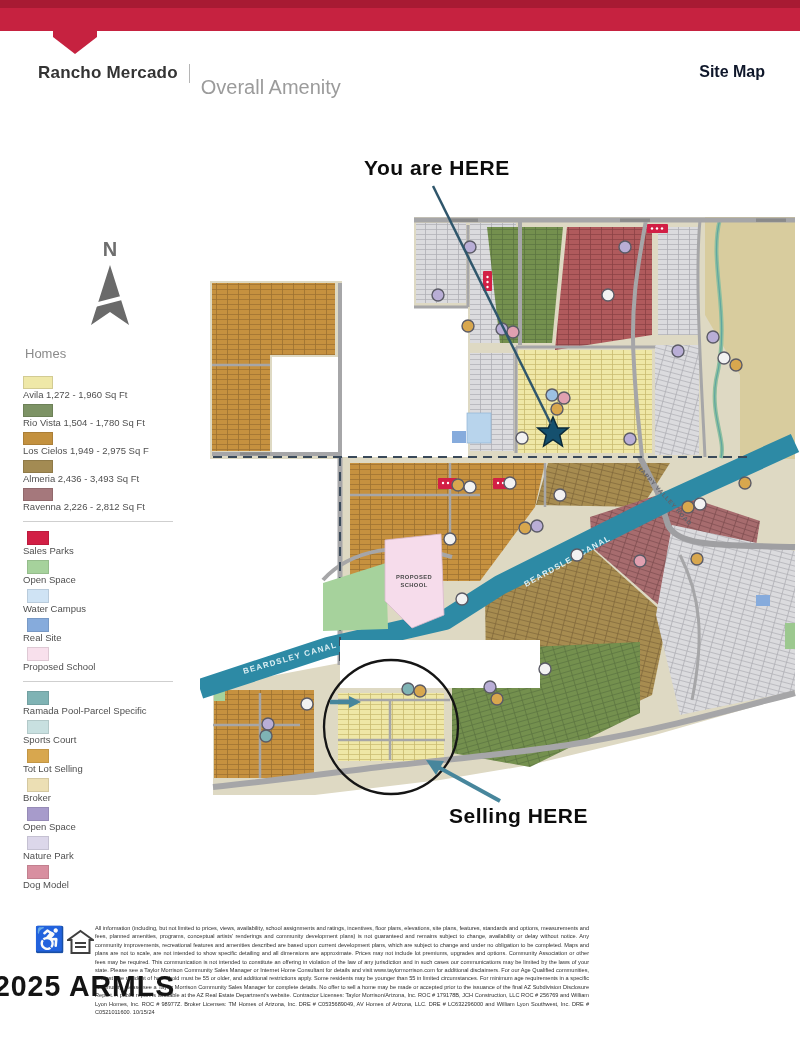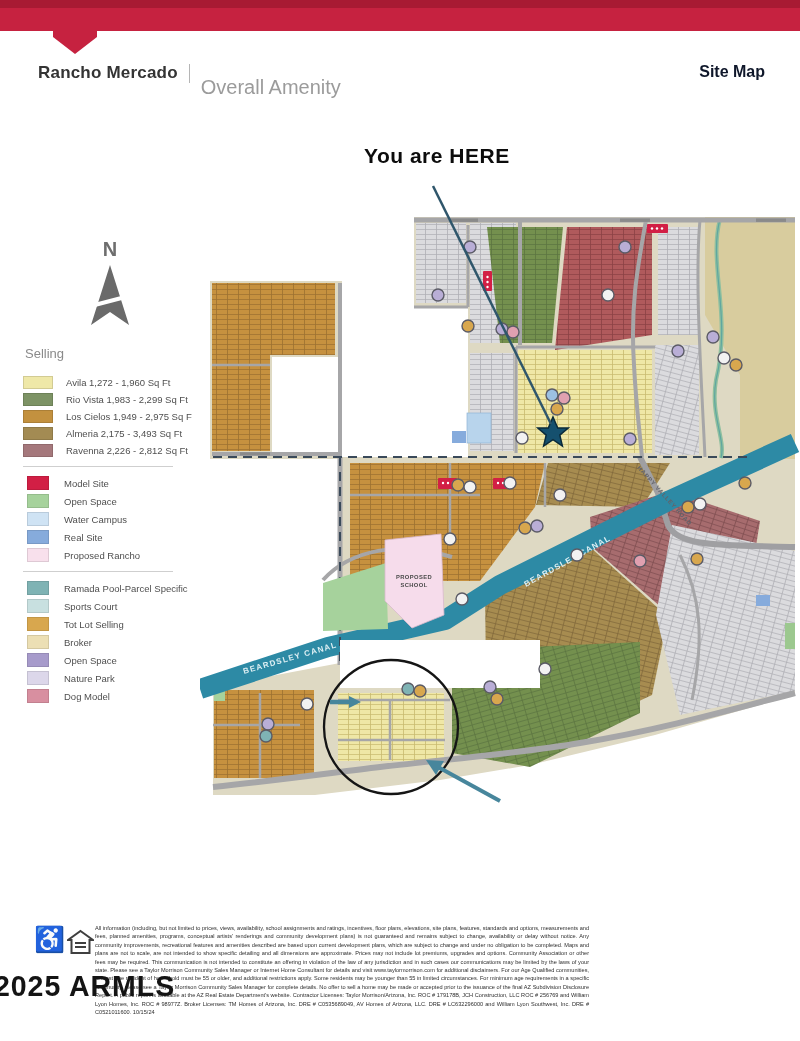--- a/index.html
+++ b/index.html
@@ -8,29 +8,29 @@
   .abs{position:absolute;}
   
   .bar-top{left:0;top:0;width:800px;height:8px;background:#a81a33;}
   .bar-main{left:0;top:8px;width:800px;height:23px;background:#c62240;}
   .titlebar{left:38px;top:60px;height:26px;display:flex;align-items:center;}
   .community{font-size:17px;font-weight:bold;color:#343434;letter-spacing:.2px;}
   .tsep{display:inline-block;width:1px;height:19px;background:#b5b5b5;margin:0 11px;}
   .subtitle{font-size:20px;color:#9b9b9b;margin-top:28px;}
   .sitemap{right:35px;top:63px;font-size:16px;font-weight:bold;color:#0f172a;}
   
-  .youarehere{left:364px;top:144px;font-size:21px;font-weight:bold;color:#0c0c0c;letter-spacing:.5px;}
+  .youarehere{left:364px;top:156px;font-size:21px;font-weight:bold;color:#0c0c0c;letter-spacing:.5px;}
   .sellinghere{left:449px;top:804px;font-size:21px;font-weight:bold;color:#0c0c0c;letter-spacing:.5px;}
   
   .compass{left:80px;top:238px;width:60px;text-align:center;}
   .compass .n{font-size:20px;font-weight:bold;color:#6e6e6e;}
   
   .legend{left:23px;top:346px;width:175px;color:#4f4f4f;}
   .legend h4{margin:0 0 15px 2px;font-size:13px;font-weight:normal;color:#8a8a8a;}
-  .lrow{display:flex;align-items:center;margin-bottom:4px;}
+  .lrow{display:flex;margin-bottom:4px;flex-direction:column;}
   .sw1{width:28px;height:11px;margin-right:13px;border:1px solid rgba(0,0,0,.12);flex:0 0 auto;}
   .sw2{width:20px;height:12px;margin-right:15px;margin-left:4px;border:1px solid rgba(0,0,0,.10);flex:0 0 auto;}
   .llab{font-size:9.5px;}
   .ldiv{border:none;border-top:1px solid #cfcfcf;width:150px;margin:9px 0 9px 0;}
   
   .disclaimer{left:95px;top:924px;width:494px;font-size:5.6px;line-height:1.5;color:#2e2e2e;text-align:justify;}
   .wheel{left:34px;top:927px;font-size:25px;color:#3f3f3f;line-height:1;}
   .eho{left:67px;top:929px;}
   .watermark{left:-6px;top:969px;font-size:30px;font-weight:bold;color:#141414;letter-spacing:1px;transform:scaleX(.95);transform-origin:left;}
   svg text{font-family:"Liberation Sans", sans-serif;}
@@ -46,74 +46,75 @@
     <polygon points="0,0 44,0 44,6 22,23 0,6" fill="#c62240"></polygon>
   </svg>
   <div class="abs titlebar">
     <span class="community">Rancho Mercado</span>
     <span class="tsep"></span>
     <span class="subtitle">Overall Amenity</span>
   </div>
   <div class="abs sitemap">Site Map</div>
 
   <div class="abs youarehere">You are HERE</div>
+  <div class="abs sellinghere">Selling HERE</div>
 
   <div class="abs compass">
     <div class="n">N</div>
     <svg width="56" height="72">
       <polygon points="28,4 47,64 28,51 9,64" fill="#6a6a6a"></polygon>
       <line x1="5" y1="46" x2="51" y2="34" stroke="#ffffff" stroke-width="4"></line>
     </svg>
   </div>
 
   <div class="abs legend">
-    <h4>Selling</h4>
+    <h4>Homes</h4>
 
     <div class="lrow">
         <span class="sw1" style="background-color: rgb(239, 232, 168);"></span>
         <span class="llab">Avila 1,272 - 1,960 Sq Ft</span>
       </div>
     <div class="lrow">
         <span class="sw1" style="background-color: rgb(125, 147, 101);"></span>
-        <span class="llab">Rio Vista 1,983 - 2,299 Sq Ft</span>
+        <span class="llab">Rio Vista 1,504 - 1,780 Sq Ft</span>
       </div>
     <div class="lrow">
         <span class="sw1" style="background-color: rgb(195, 145, 63);"></span>
         <span class="llab">Los Cielos 1,949 - 2,975 Sq F</span>
       </div>
     <div class="lrow">
         <span class="sw1" style="background-color: rgb(163, 139, 83);"></span>
-        <span class="llab">Almeria 2,175 - 3,493 Sq Ft</span>
+        <span class="llab">Almeria 2,436 - 3,493 Sq Ft</span>
       </div>
     <div class="lrow">
         <span class="sw1" style="background-color: rgb(165, 120, 124);"></span>
         <span class="llab">Ravenna 2,226 - 2,812 Sq Ft</span>
       </div>
 
     <hr class="ldiv">
 
     <div class="lrow">
         <span class="sw2" style="background-color: rgb(210, 31, 69);"></span>
-        <span class="llab">Model Site</span>
+        <span class="llab">Sales Parks</span>
       </div>
     <div class="lrow">
         <span class="sw2" style="background-color: rgb(166, 210, 156);"></span>
         <span class="llab">Open Space</span>
       </div>
     <div class="lrow">
         <span class="sw2" style="background-color: rgb(207, 227, 244);"></span>
         <span class="llab">Water Campus</span>
       </div>
     <div class="lrow">
         <span class="sw2" style="background-color: rgb(134, 171, 220);"></span>
         <span class="llab">Real Site</span>
       </div>
     <div class="lrow">
         <span class="sw2" style="background-color: rgb(248, 224, 236);"></span>
-        <span class="llab">Proposed Rancho</span>
+        <span class="llab">Proposed School</span>
       </div>
 
     <hr class="ldiv">
 
     <div class="lrow">
         <span class="sw2" style="background-color: rgb(127, 179, 180);"></span>
         <span class="llab">Ramada Pool-Parcel Specific</span>
       </div>
     <div class="lrow">
         <span class="sw2" style="background-color: rgb(200, 224, 224);"></span>

